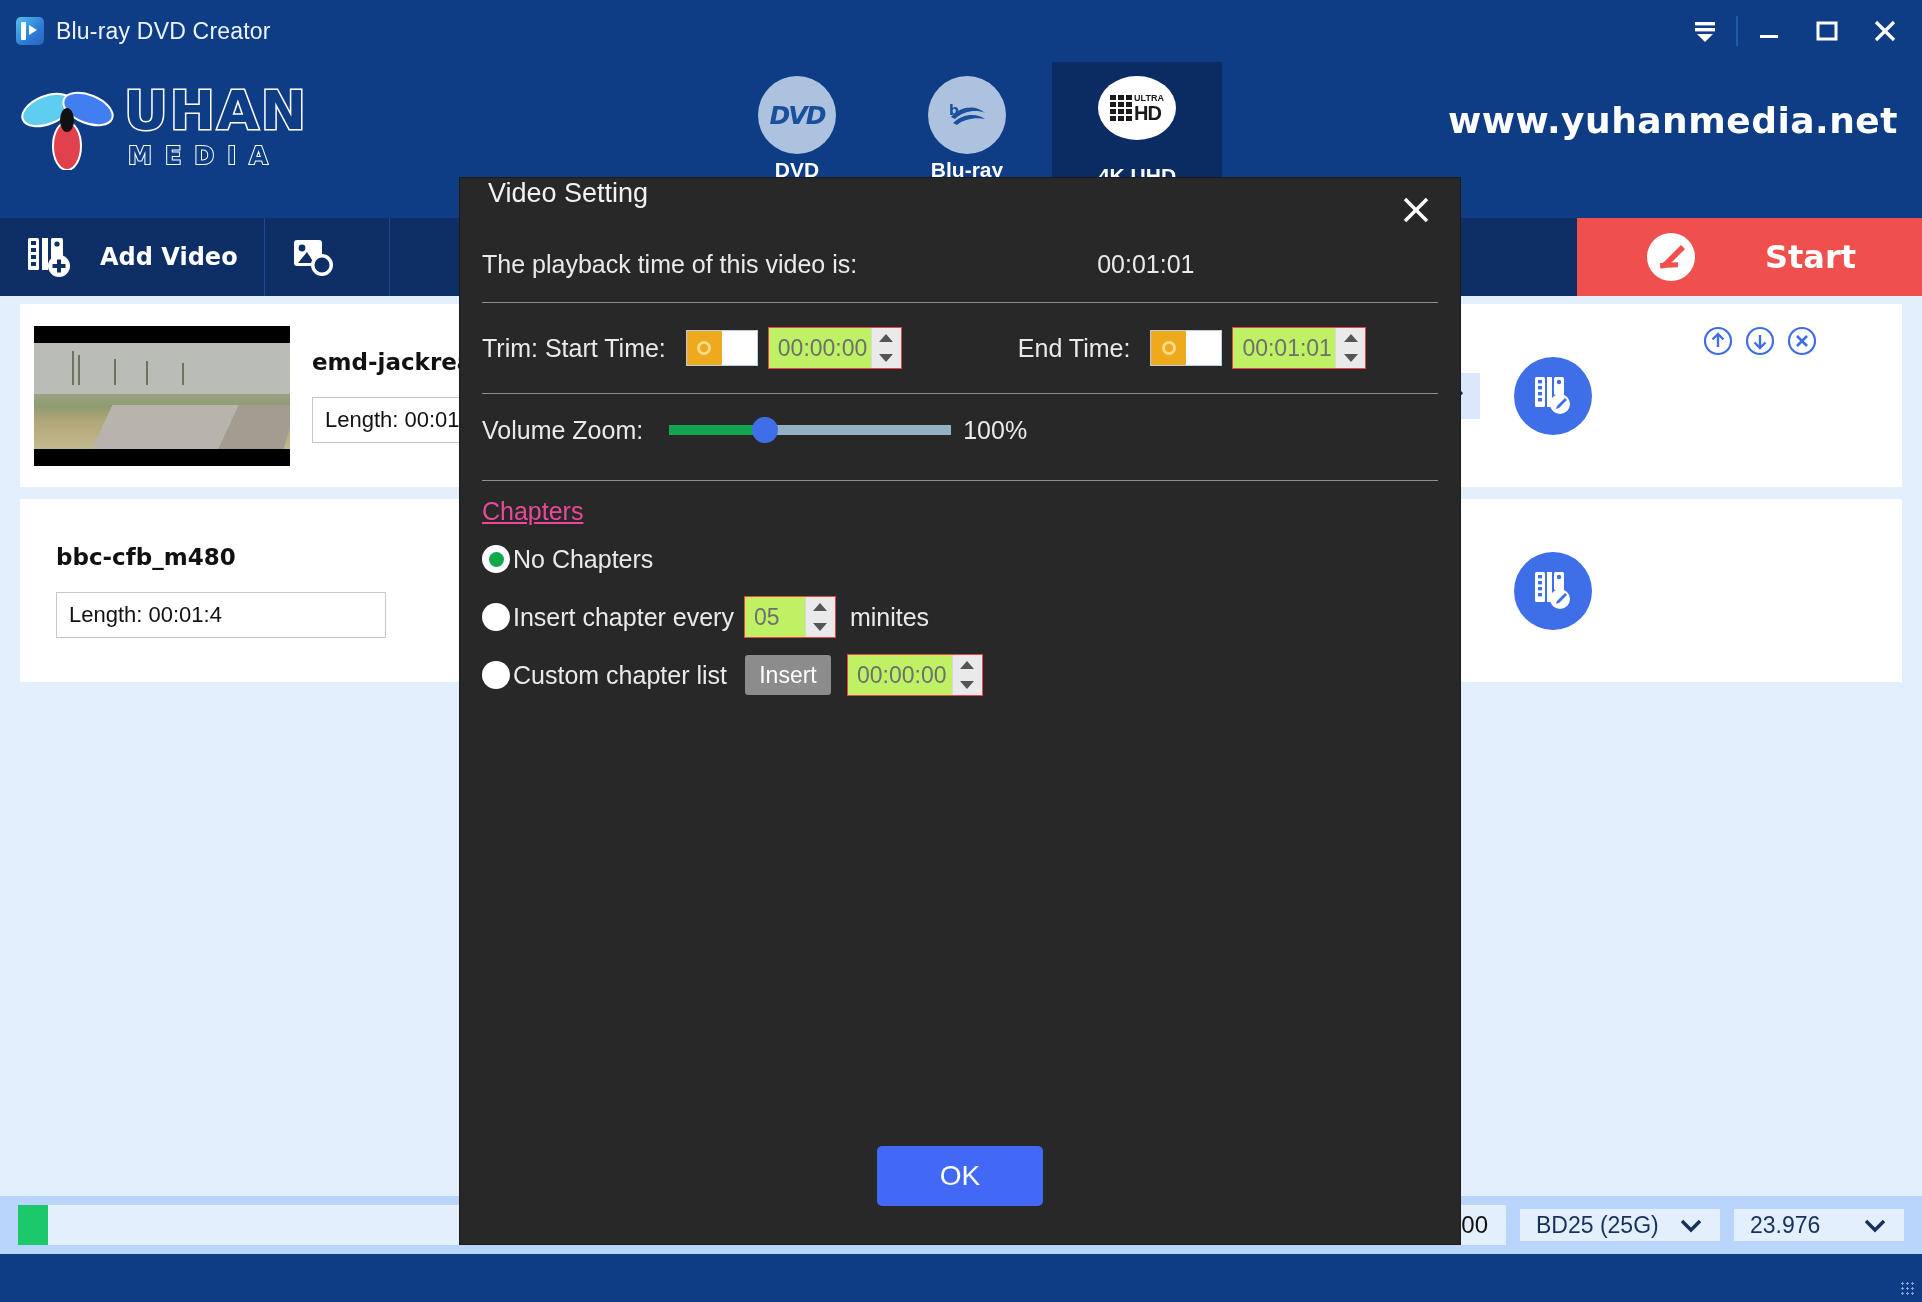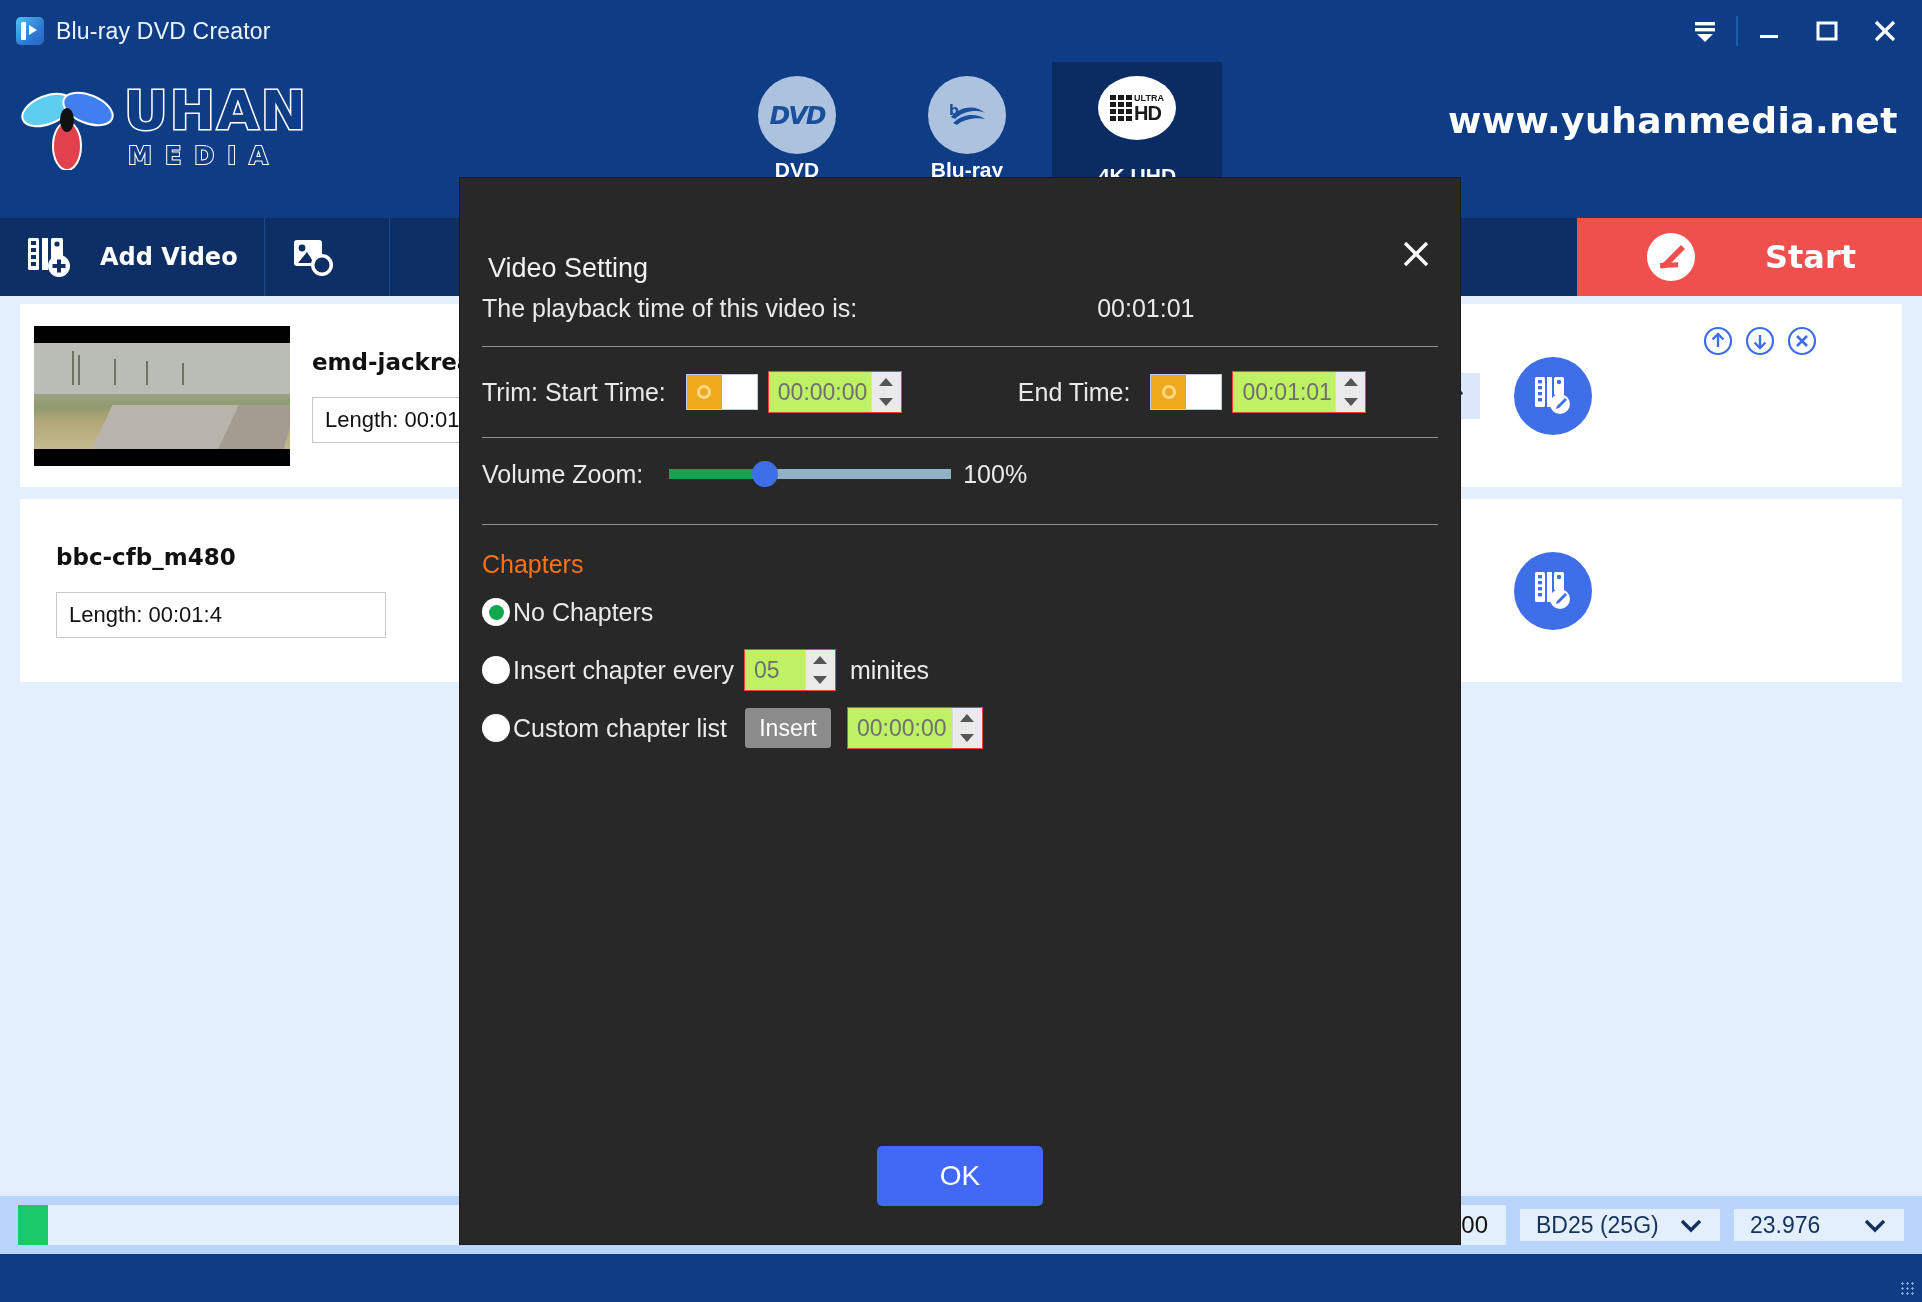--- a/index.html
+++ b/index.html
@@ -290,22 +290,22 @@
 
   
   .modal {
     position: absolute; left: 460px; top: 178px;
     width: 1000px; height: 1066px;
     background: #282828;
     box-shadow: 0 0 0 1px #1b1b1b;
     z-index: 50;
   }
   .m-head {
-    height: 62px; display: flex; align-items: flex-end;
-    padding: 0 0 0 28px; position: relative; margin-top: 44px;
+    height: 62px; display: flex; align-items: flex-start;
+    padding: 0 0 0 28px; position: relative;
   }
   .m-title { color: #f2f2f2; font-size: 27px; }
   .m-close {
     position: absolute; right: 22px; top: 10px;
     width: 44px; height: 44px;
     display: flex; align-items: center; justify-content: center;
     color: #ffffff;
   }
   .m-body { padding: 0 22px; }
   .rowline {
@@ -374,21 +374,21 @@
     width: 96px; background: #12a44e;
   }
   .slider .sthumb {
     position: absolute; left: 86px; top: -8px;
     width: 26px; height: 26px; border-radius: 50%;
     background: #3f6fe8;
   }
   .volval { margin-left: 12px; font-size: 25px; color: #eaeaea; }
 
   .chapters-title {
-    color: #f97316; font-size: 25px; margin-top: 25px;
+    color: #ec4899; font-size: 25px; margin-top: 16px; text-decoration: underline;
   }
   .chrow {
     display: flex; align-items: center;
     height: 50px; margin-top: 8px;
     color: #eaeaea; font-size: 25px;
   }
   .radio {
     width: 28px; height: 28px; border-radius: 50%;
     background: #ffffff; flex: none;
     display: flex; align-items: center; justify-content: center;

